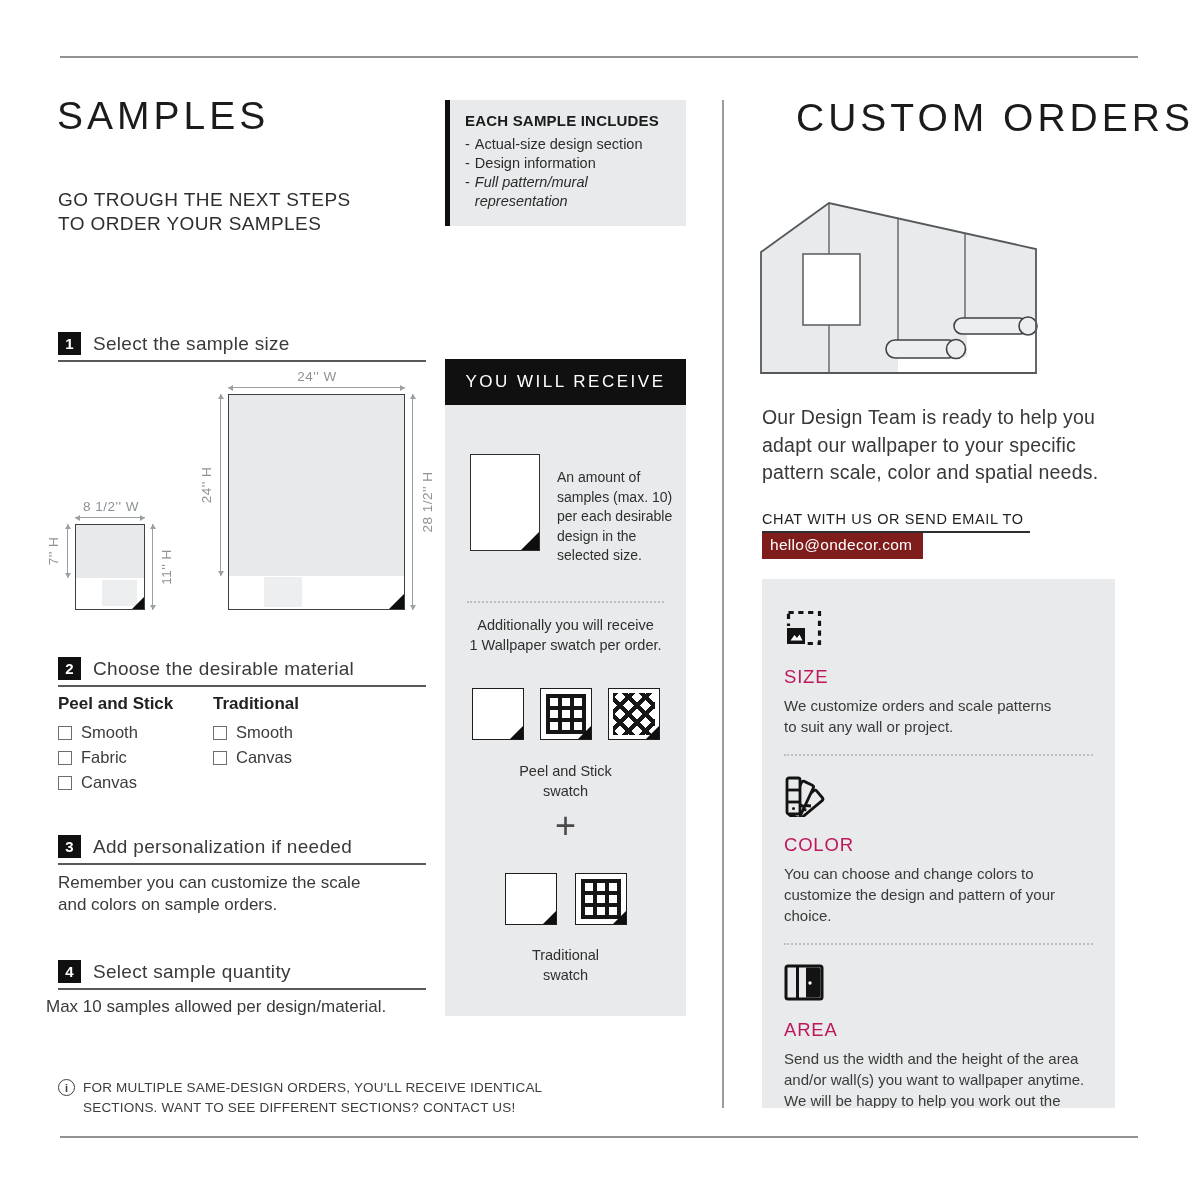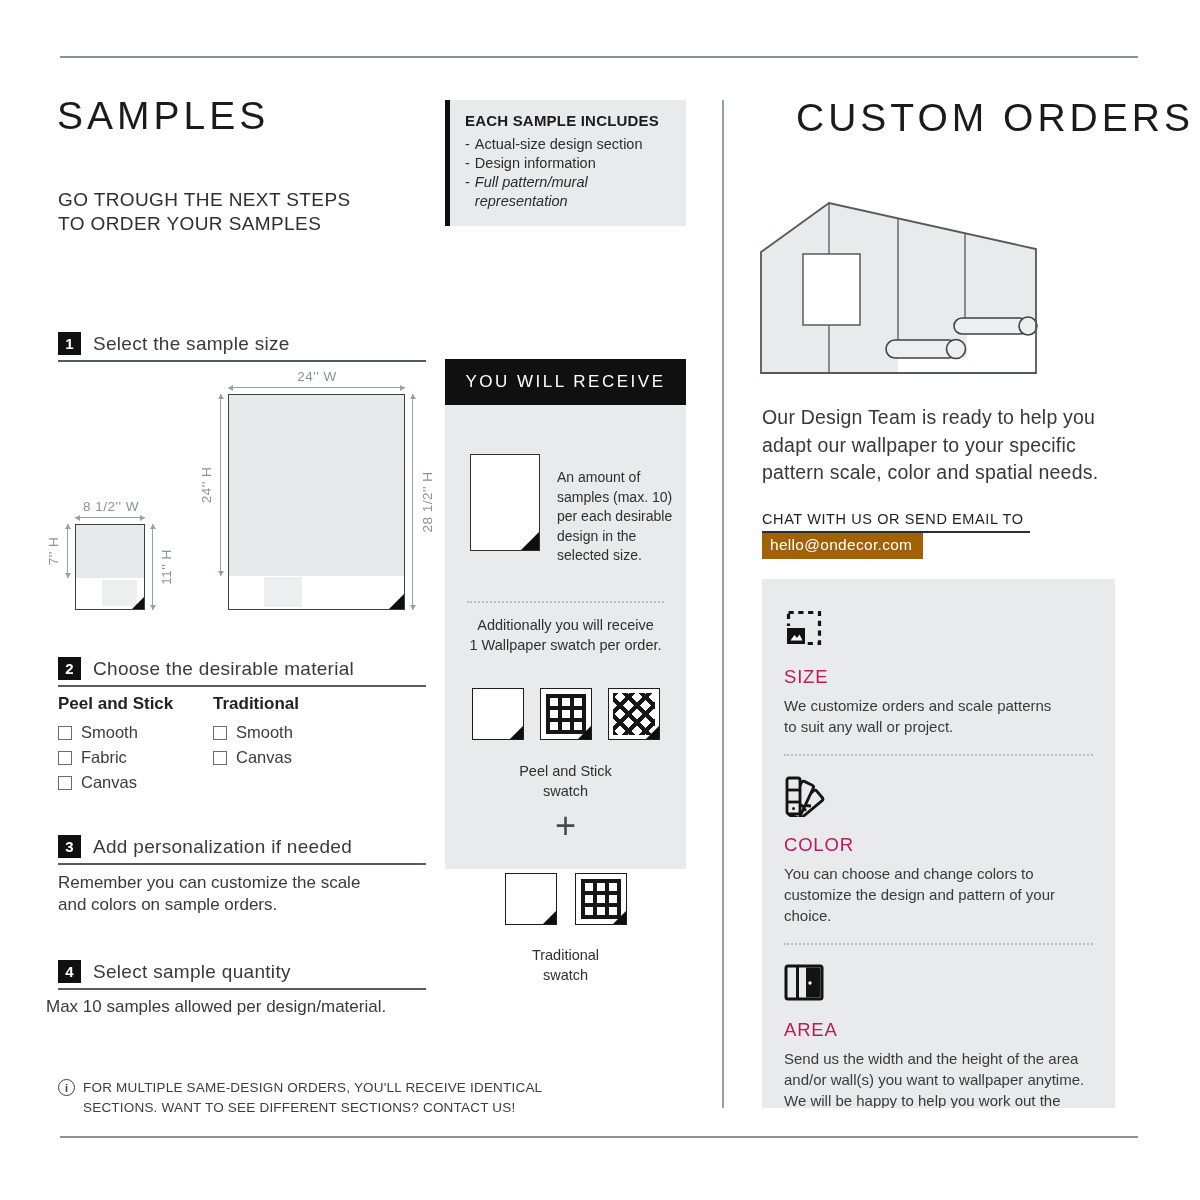--- a/index.html
+++ b/index.html
@@ -59,38 +59,38 @@
         font-style:normal;font-weight:700;}
   .footnote-text{font-size:13.5px;letter-spacing:.2px;color:#3d3d3d;line-height:1.5;}
 
   
   .includes-panel{position:absolute;left:445px;top:100px;width:241px;box-sizing:border-box;
         background:#e9eaeb;border-left:5px solid #0f0f0f;padding:12px 12px 14px 15px;}
   .includes-title{font-size:15px;font-weight:700;color:#1b1b1b;letter-spacing:.2px;margin-bottom:6px;}
   .includes-item{display:flex;gap:5px;font-size:14.5px;line-height:1.32;color:#2c2c2c;}
   .receive-header{position:absolute;left:445px;top:359px;width:241px;height:46px;background:#101010;
         color:#ffffff;font-size:17px;letter-spacing:2.5px;display:flex;align-items:center;justify-content:center;}
-  .receive-panel{position:absolute;left:445px;top:405px;width:241px;height:464px;background:#e9eaeb;}
+  .receive-panel{position:absolute;left:445px;top:405px;width:241px;height:611px;background:#e9eaeb;}
   .sheet{position:absolute;background:#ffffff;border:1.5px solid #2f2f2f;box-sizing:border-box;}
   .swatch{width:52px;height:52px;background:#ffffff;border:1.5px solid #1d1d1d;position:relative;box-sizing:border-box;}
   .pat-grid{position:absolute;inset:5px;z-index:1;background:
       repeating-linear-gradient(90deg,#161616 0 4px,transparent 4px 12px),
       repeating-linear-gradient(0deg,#161616 0 4px,transparent 4px 12px);}
   .pat-cross{position:absolute;inset:4px;z-index:1;background:
       repeating-linear-gradient(45deg,#161616 0 4px,transparent 4px 12px),
       repeating-linear-gradient(135deg,#161616 0 4px,transparent 4px 12px);}
   .swatch-row{position:absolute;left:0;right:0;display:flex;justify-content:center;gap:16px;}
   .mid-text{font-size:14.5px;line-height:1.4;color:#2f2f2f;}
   .plus{font-size:36px;font-weight:300;color:#4a4a4a;}
 
   
   .right-intro{font-size:19.5px;line-height:1.42;letter-spacing:.2px;color:#383838;}
   .chat-label{display:inline-block;font-size:14.5px;letter-spacing:.6px;color:#1f1f1f;
         border-bottom:2px solid #2e2e2e;padding:0 6px 4px 0;}
-  .email-badge{display:inline-block;background:#a16207;color:#fff;font-size:15.5px;letter-spacing:.3px;
+  .email-badge{display:inline-block;background:#7f1d1d;color:#fff;font-size:15.5px;letter-spacing:.3px;
         padding:3px 11px 5px 8px;}
   .features-panel{position:absolute;left:762px;top:579px;width:353px;height:529px;background:#e9eaeb;
         box-sizing:border-box;padding:30px 22px 18px 22px;overflow:hidden;}
   .feature-name{margin-top:13px;font-size:18.5px;letter-spacing:.8px;color:#be185d;}
   .feature-text{margin-top:7px;font-size:15px;line-height:1.4;color:#3a3a3a;}
   .feature-div{margin:17px 0 19px 0;}
 </style>
 </head>
 <body>
 

